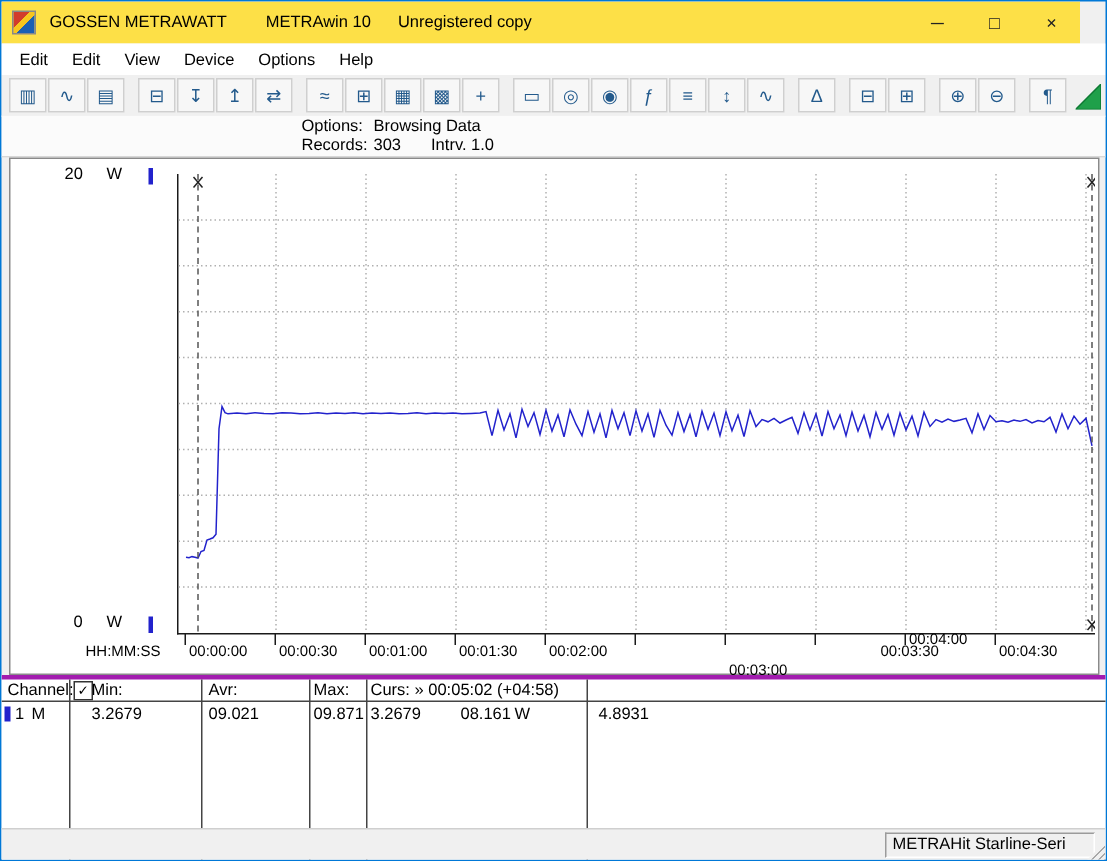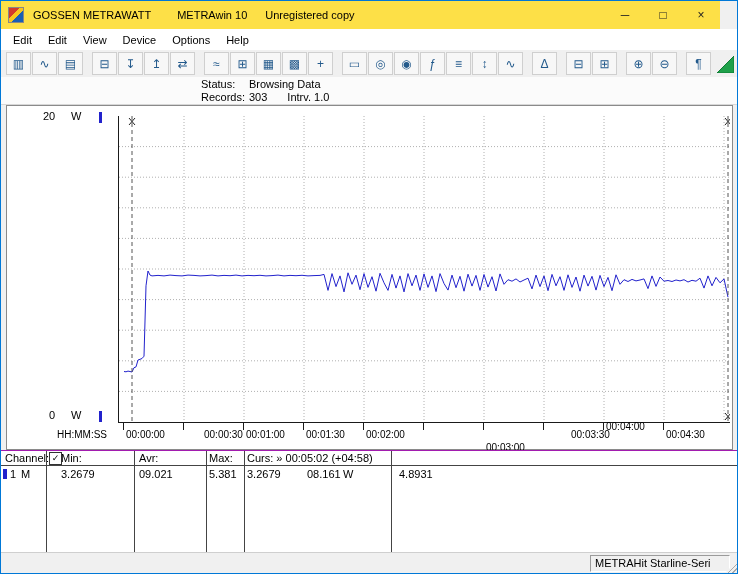--- a/index.html
+++ b/index.html
@@ -41,21 +41,21 @@
     border:1px solid #8a8a8a;box-sizing:border-box;}
   .plot{position:absolute;left:111px;top:10px;width:611px;height:306px;
     border-left:1px solid #1a1a1a;border-bottom:1px solid #1a1a1a;}
   .ylab{position:absolute;font-size:11px;}
   .ch-marker{position:absolute;width:3px;height:11px;background:#2222cc;}
   .x-tick{position:absolute;width:1px;height:8px;background:#1a1a1a;}
   .x-tick-label{position:absolute;font-size:10px;white-space:nowrap;}
   .xaxis-title{position:absolute;font-size:10px;}
   
   .bottom-pane{position:absolute;left:0;top:449px;width:738px;height:124px;background:#fff;
-    border-top:1px solid #a21caf;box-sizing:border-box;}
+    border-top:3px solid #a21caf;box-sizing:border-box;}
   .vl{position:absolute;top:0;bottom:0;width:1px;background:#444;}
   .hdr-line{position:absolute;left:0;right:0;top:14px;height:1px;background:#444;}
   .bp-txt{position:absolute;white-space:nowrap;font-size:11px;}
   .chk{position:absolute;width:11px;height:11px;border:1px solid #333;background:#fff;
     font-size:9px;line-height:10px;text-align:center;}
   .row-marker{position:absolute;width:4px;height:10px;background:#2222cc;}
   
   .statusbar{position:absolute;left:0;top:551px;right:0;height:21px;background:#f0f0f0;
     border-top:1px solid #cfcfcf;}
   .sb-field{position:absolute;right:7px;top:2px;width:134px;height:15px;line-height:15px;
@@ -133,21 +133,21 @@
       <div class="tb-group">
         <div class="tb-btn">¶</div>
       </div>
     </div>
   <svg class="corner-tri" width="17" height="17">
     <polygon points="17,0 17,17 0,17" fill="#1fa04a" stroke="#0d7a33" stroke-width="1"></polygon>
   </svg>
 
   <div class="info-strip">
     <div class="abs" style="left:200px;top:1px;">
-      <div class="info-line"><span class="lab-m">Status:</span><span>Browsing Data</span></div>
+      <div class="info-line"><span class="lab-m">Options:</span><span>Browsing Data</span></div>
       <div class="info-line"><span class="lab-m">Records:</span><span>303</span><span class="gap-m"></span><span>Intrv.</span>&nbsp;<span>1.0</span></div>
     </div>
   </div>
 
   <div class="chart-area">
     <span class="ylab" style="left:36px;top:4px;">20</span>
     <span class="ylab" style="left:64px;top:4px;">W</span>
     <div class="ch-marker" style="left:92px;top:6px;"></div>
     <span class="ylab" style="left:42px;top:303px;">0</span>
     <span class="ylab" style="left:64px;top:303px;">W</span>
@@ -179,33 +179,33 @@
           <line x1="609" y1="0" x2="609" y2="306" stroke="#555" stroke-width="1" stroke-dasharray="4 3"></line>
           <line x1="606" y1="2" x2="612" y2="9" stroke="#222" stroke-width="1"></line>
           <line x1="606" y1="9" x2="612" y2="2" stroke="#222" stroke-width="1"></line>
           <line x1="606" y1="297" x2="612" y2="304" stroke="#222" stroke-width="1"></line>
           <line x1="606" y1="304" x2="612" y2="297" stroke="#222" stroke-width="1"></line>
         </svg></div>
     <span class="xaxis-title" style="left:50px;top:323px;">HH:MM:SS</span>
   <div class="x-tick" style="left: 116px; top: 316px;"></div>
       <span class="x-tick-label" style="left: 119px; top: 323px;">00:00:00</span>
       <div class="x-tick" style="left: 176px; top: 316px;"></div>
-      <span class="x-tick-label" style="left: 197px; top: 323px;">00:00:30</span>
+      <span class="x-tick-label" style="left: 179px; top: 323px;">00:00:30</span>
       <div class="x-tick" style="left: 236px; top: 316px;"></div>
       <span class="x-tick-label" style="left: 239px; top: 323px;">00:01:00</span>
       <div class="x-tick" style="left: 296px; top: 316px;"></div>
       <span class="x-tick-label" style="left: 299px; top: 323px;">00:01:30</span>
       <div class="x-tick" style="left: 356px; top: 316px;"></div>
       <span class="x-tick-label" style="left: 359px; top: 323px;">00:02:00</span>
       <div class="x-tick" style="left: 416px; top: 316px;"></div>
       <span class="x-tick-label" style="left: 419px; top: 323px; margin-top: 20px;">00:02:30</span>
       <div class="x-tick" style="left: 476px; top: 316px;"></div>
       <span class="x-tick-label" style="left: 479px; top: 336px;">00:03:00</span>
       <div class="x-tick" style="left: 536px; top: 316px;"></div>
-      <span class="x-tick-label" style="left: 523px; top: 323px; padding-left: 41px;">00:03:30</span>
+      <span class="x-tick-label" style="left: 539px; top: 323px; padding-left: 41px;">00:03:30</span>
       <div class="x-tick" style="left: 596px; top: 316px;"></div>
       <span class="x-tick-label" style="left: 599px; top: 315px;">00:04:00</span>
       <div class="x-tick" style="left: 656px; top: 316px;"></div>
       <span class="x-tick-label" style="left: 659px; top: 323px;">00:04:30</span>
     </div>
 
   <div class="bottom-pane">
     <div class="vl" style="left:45px;"></div>
     <div class="vl" style="left:133px;"></div>
     <div class="vl" style="left:205px;"></div>
@@ -218,21 +218,21 @@
     <span class="bp-txt" style="left:60px;top:1px;">Min:</span>
     <span class="bp-txt" style="left:138px;top:1px;">Avr:</span>
     <span class="bp-txt" style="left:208px;top:1px;">Max:</span>
     <span class="bp-txt" style="left:246px;top:1px;">Curs: » 00:05:02 (+04:58)</span>
 
     <div class="row-marker" style="left:2px;top:18px;"></div>
     <span class="bp-txt" style="left:9px;top:17px;">1</span>
     <span class="bp-txt" style="left:20px;top:17px;">M</span>
     <span class="bp-txt" style="left:60px;top:17px;">3.2679</span>
     <span class="bp-txt" style="left:138px;top:17px;">09.021</span>
-    <span class="bp-txt" style="left:208px;top:17px;">5.381</span>
+    <span class="bp-txt" style="left:208px;top:17px;">09.871</span>
     <span class="bp-txt" style="left:246px;top:17px;">3.2679</span>
     <span class="bp-txt" style="left:306px;top:17px;">08.161</span>
     <span class="bp-txt" style="left:342px;top:17px;">W</span>
     <span class="bp-txt" style="left:398px;top:17px;">4.8931</span>
   </div>
 
   <div class="statusbar">
     <div class="sb-field">METRAHit Starline-Seri</div>
     <div class="grip"></div>
   </div>

